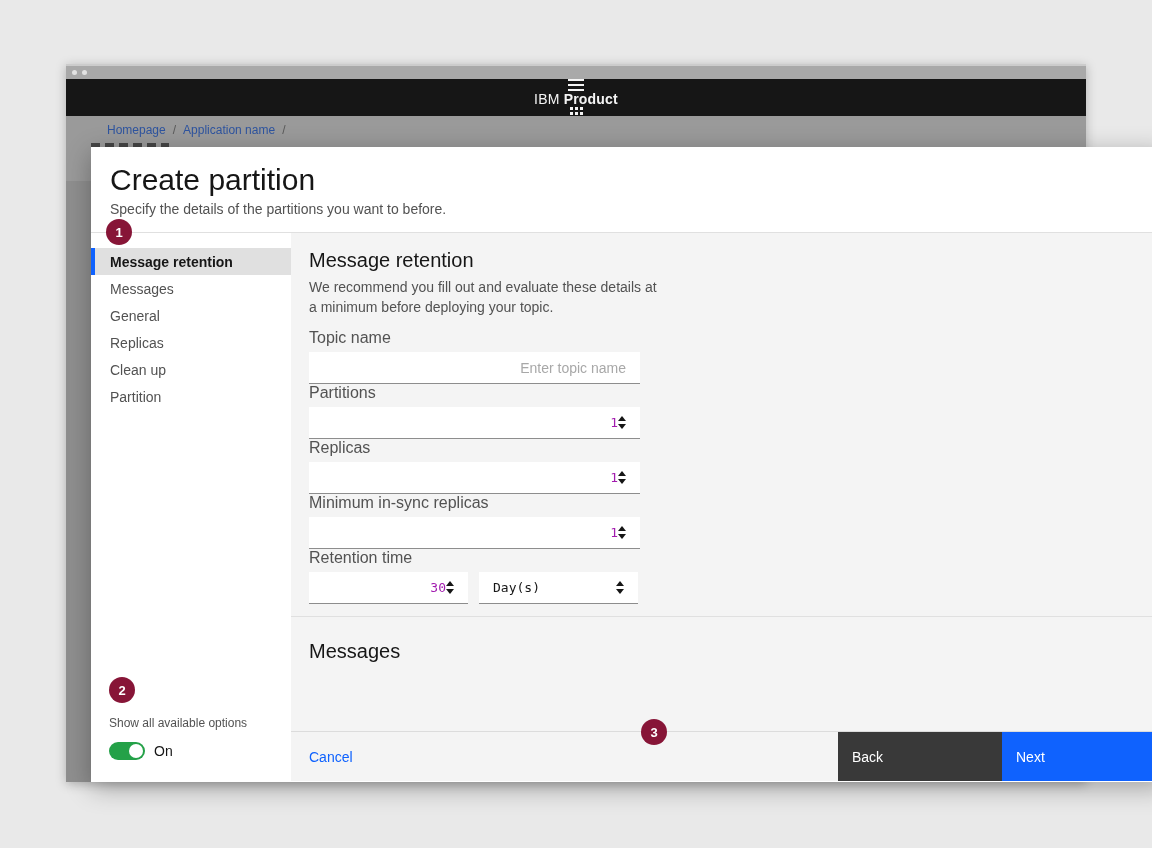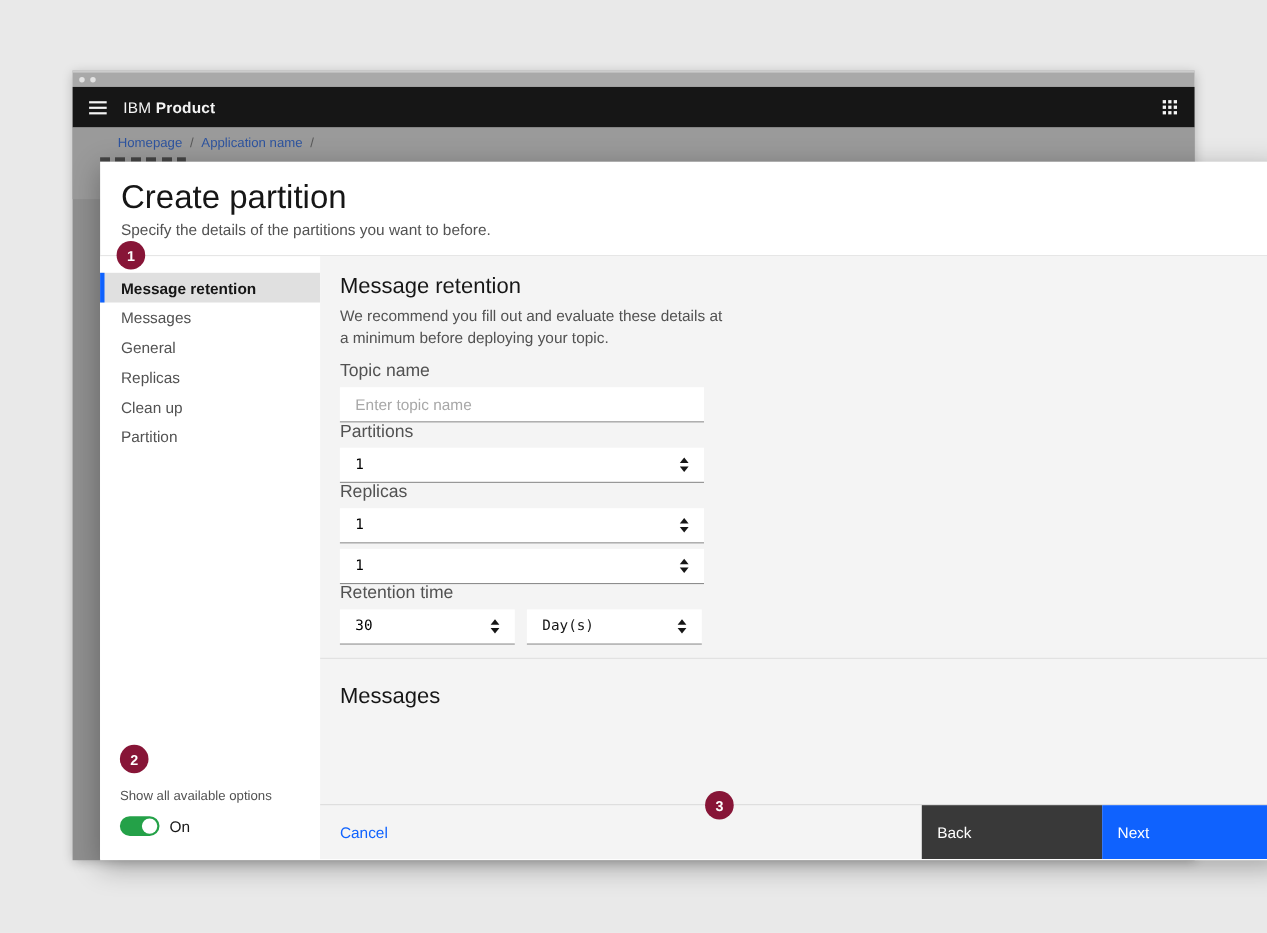--- a/index.html
+++ b/index.html
@@ -6,21 +6,21 @@
   html,body { width:1152px; height:848px; background:#e9e9e9; overflow:hidden;
               font-family:"Liberation Sans", sans-serif; color:#161616; }
 
   
   .window { position:absolute; left:66px; top:64px; width:1020px; height:718px;
             box-shadow:0 2px 10px rgba(0,0,0,.25); }
   .titlebar { height:15px; background:#a9a9a9; border-top:2px solid #cccccc;
               display:flex; align-items:center; padding-left:6px; gap:5px; }
   .win-dot { width:5px; height:5px; border-radius:50%; background:#e3e3e3; }
 
-  .appbar { height:37px; background:#161616; display:flex; align-items:center; }
+  .appbar { height:37px; background:#161616; display:flex; align-items:center;flex-direction:column; }
   .hamburger { width:46px; height:37px; display:flex; flex-direction:column;
                justify-content:center; align-items:center; gap:3px; cursor:pointer; }
   .hamburger span { display:block; width:16px; height:2px; background:#f4f4f4; }
   .brand { font-size:14px; color:#f4f4f4; letter-spacing:.2px; }
   .brand b { font-weight:700; }
   .appbar-spacer { flex:1; }
   .grid-icon { width:46px; height:37px; display:grid; grid-template-columns:repeat(3,3px);
                grid-template-rows:repeat(3,3px); gap:2px; place-content:center; cursor:pointer; }
   .grid-icon i { background:#f4f4f4; width:3px; height:3px; }
 
@@ -69,22 +69,22 @@
   .section-heading { font-size:20px; font-weight:400; line-height:26px; color:#161616; }
   .section-desc { font-size:14px; line-height:20px; color:#525252; margin-top:4px;
                   max-width:356px; }
   .field { }
   .field.first { margin-top:12px; }
   .field-label { font-size:16px; color:#525252; }
   .input-wrap { margin-top:5px; width:331px; height:32px; background:#ffffff;
                 border-bottom:1px solid #8d8d8d; display:flex; align-items:center;
                 padding:0 14px; }
   .input-wrap input { border:none; outline:none; background:transparent; width:100%;
-                      font-size:13px; color:#000000;
-                      font-family:"DejaVu Sans Mono", monospace; }
+                      font-size:13px; color:#a21caf;
+                      font-family:"DejaVu Sans Mono", monospace;text-align:right; }
   .input-wrap input::placeholder { color:#a8a8a8; font-family:"Liberation Sans", sans-serif;
                       font-size:14px; }
   .input-wrap input.text-input { font-family:"Liberation Sans", sans-serif; font-size:14px; }
   .stepper { display:flex; flex-direction:column; align-items:center; gap:3px;
              margin-left:auto; cursor:pointer; flex:none; }
   .arr-up { width:0; height:0; border-left:4px solid transparent;
             border-right:4px solid transparent; border-bottom:5px solid #161616; }
   .arr-down { width:0; height:0; border-left:4px solid transparent;
               border-right:4px solid transparent; border-top:5px solid #161616; }
   .retention-row { display:flex; gap:11px; margin-top:5px; }
@@ -211,20 +211,21 @@
           <div class="input-wrap">
             <input type="text" value="1" style="">
             <div class="stepper">
               <span class="arr-up"></span>
               <span class="arr-down"></span>
             </div>
           </div>
         </div>
 
         <div class="field">
+          <div class="field-label">Minimum in-sync replicas</div>
           <div class="input-wrap">
             <input type="text" value="1" style="">
             <div class="stepper">
               <span class="arr-up"></span>
               <span class="arr-down"></span>
             </div>
           </div>
         </div>
 
         <div class="field">

